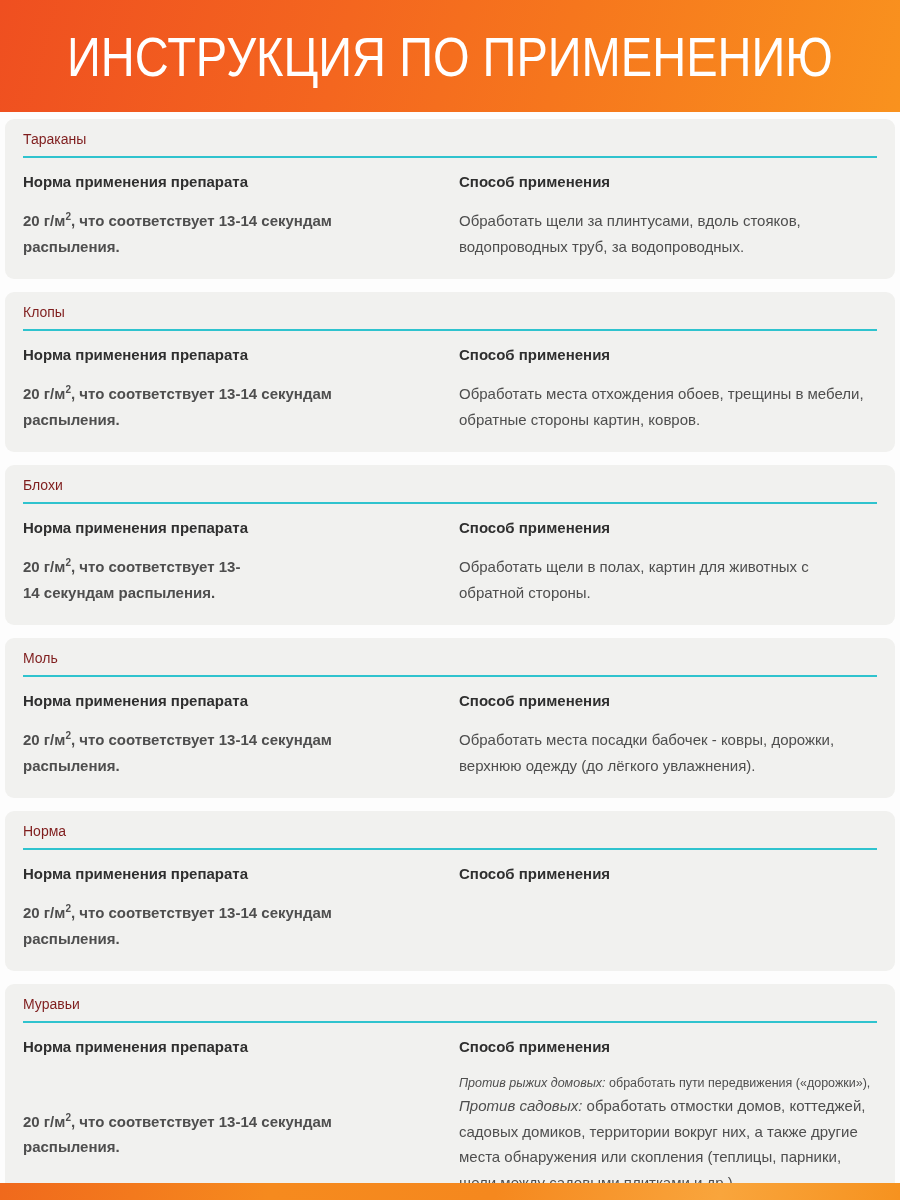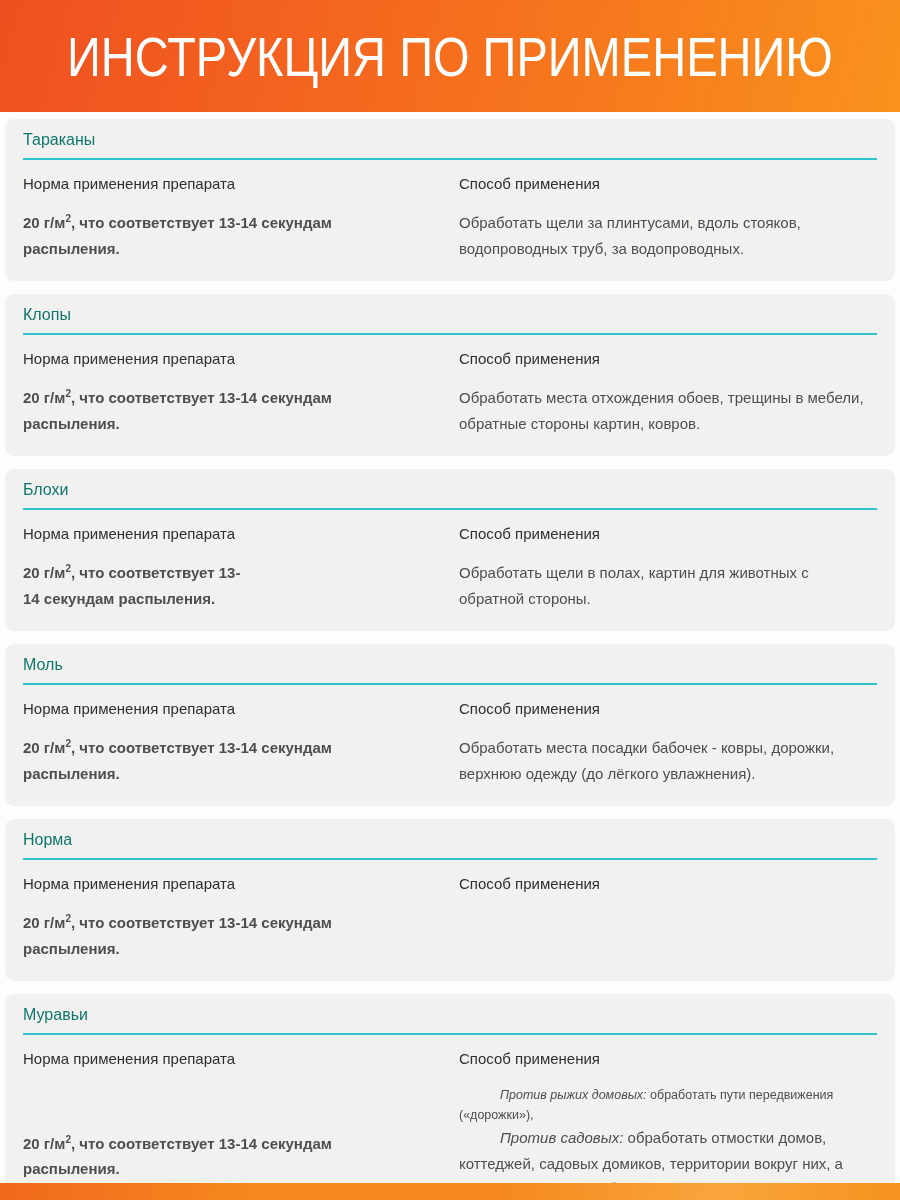--- a/index.html
+++ b/index.html
@@ -34,37 +34,37 @@
     display: flex;
     flex-direction: column;
     gap: 13px;
   }
   .card {
     background: #f1f1ef;
     border-radius: 9px;
     padding: 12px 18px 20px 18px;
   }
   .card-title {
-    color: #0f766e;
-    font-size: 16px;
+    color: #7f1d1d;
+    font-size: 14px;
     margin-bottom: 9px;
   }
   .divider {
     border-top: 2px solid #2fc3ce;
     margin-bottom: 15px;
   }
   .cols {
     display: grid;
     grid-template-columns: 436px 1fr;
     column-gap: 0px;
   }
   .col { display: flex; flex-direction: column; }
   .col-head {
     font-size: 15px;
-    font-weight: normal;
+    font-weight: bold;
     color: #2f2f2f;
     margin-bottom: 18px;
   }
   .norm-body {
     flex: 1;
     display: flex;
     align-items: center;
   }
   .norm, .method, .method p {
     font-size: 15px;
@@ -72,21 +72,21 @@
     line-height: 1.7;
   }
   .norm { padding-right: 30px; font-weight: bold; }
   .norm.narrow { max-width: 252px; }
   sup { font-size: 10px; line-height: 0; }
   .method { padding-right: 4px; }
   .method-small {
     font-size: 12.5px !important;
     line-height: 1.6 !important;
   }
-  .method i { font-style: italic; margin-left: 41px; }
+  .method i { font-style: italic; }
   
   .footer {
     position: absolute;
     left: 0; bottom: 0;
     width: 100%;
     height: 17px;
     background: linear-gradient(100deg, #f0691c 0%, #f68a1e 30%, #f5881e 55%, #f9a53c 80%, #f6921f 100%);
   }
 </style>
 </head>

